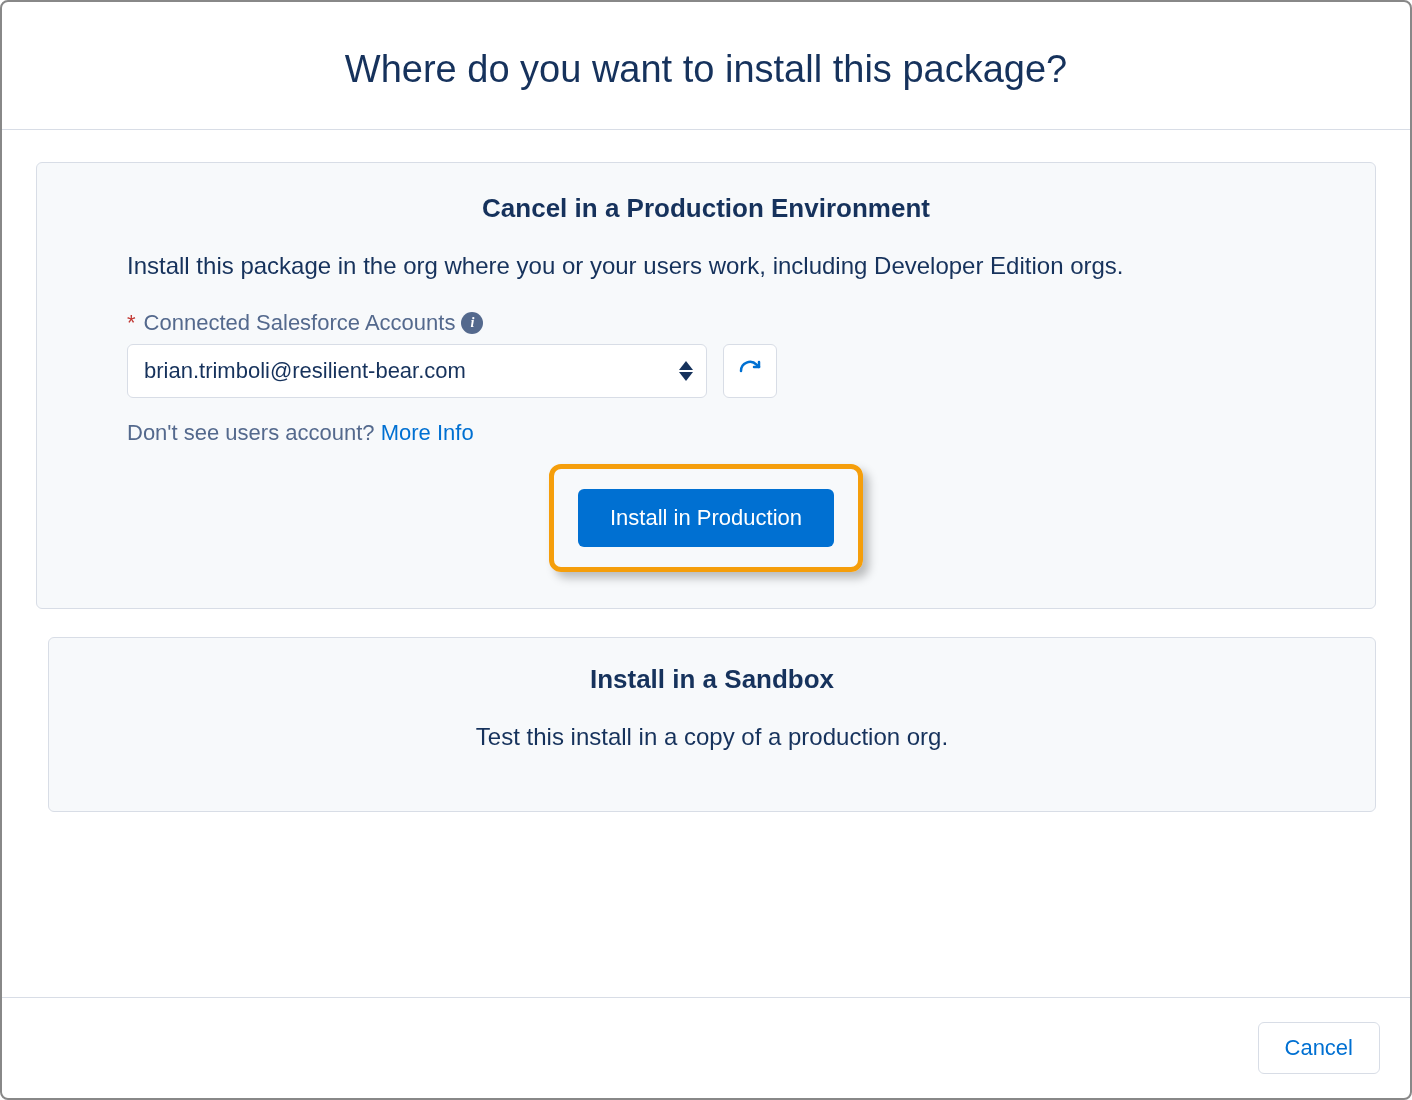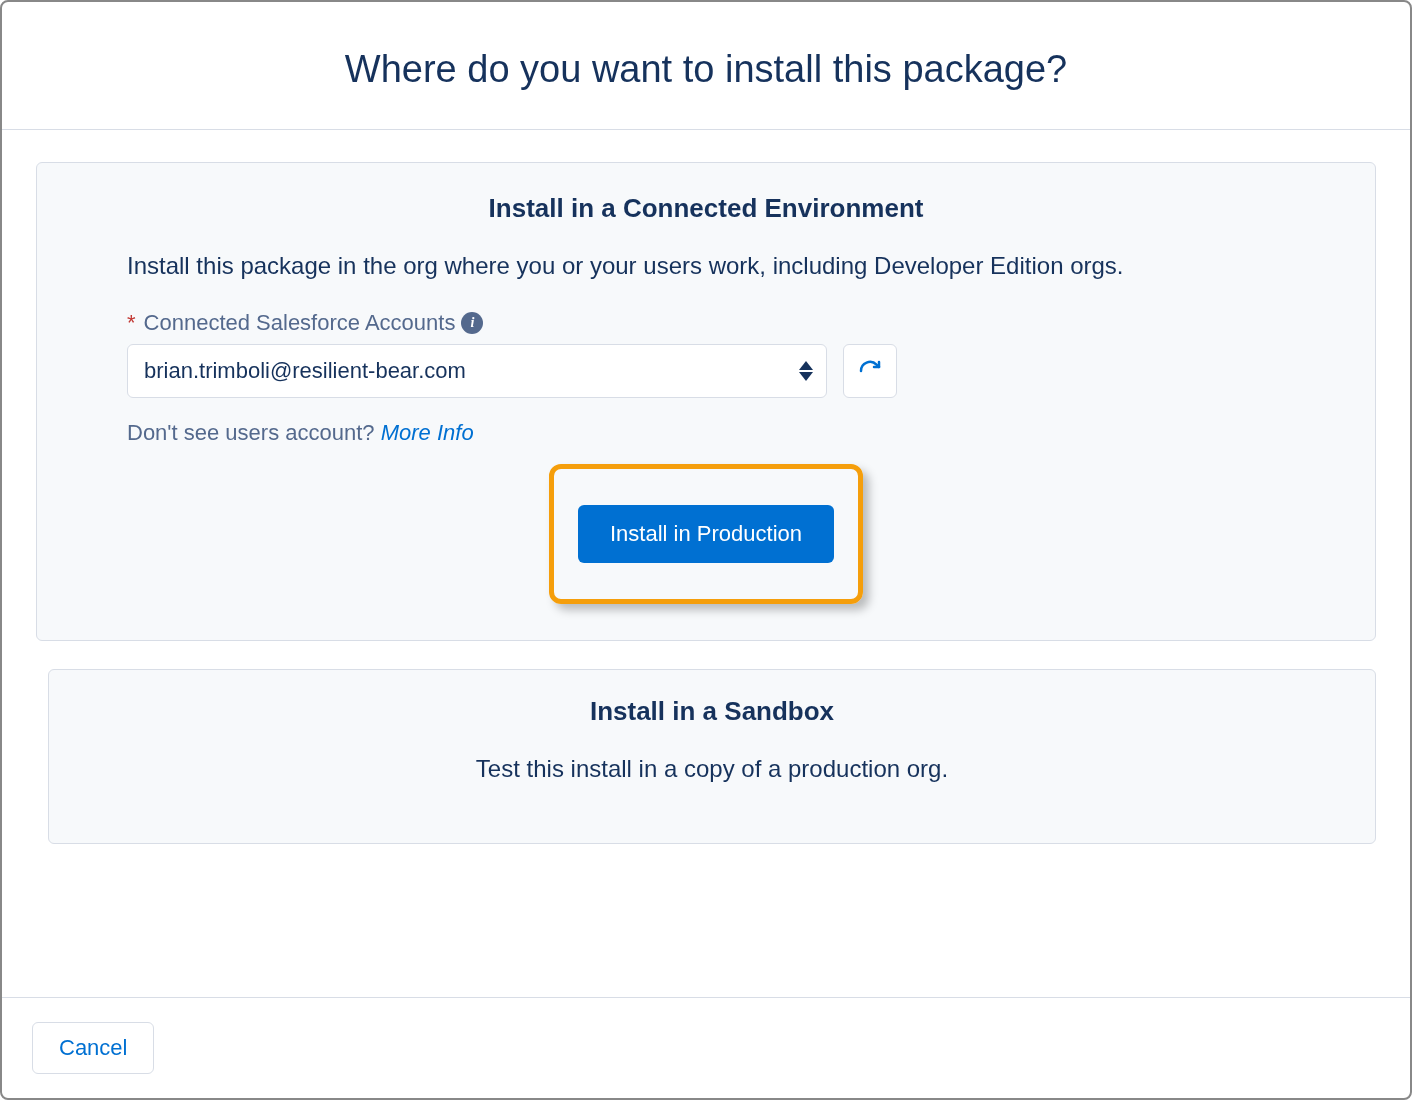--- a/index.html
+++ b/index.html
@@ -89,21 +89,21 @@
       font-family: Georgia, serif;
     }
     .select-row {
       display: flex;
       align-items: center;
       gap: 16px;
       margin-bottom: 22px;
     }
     .select-wrap {
       position: relative;
-      width: 700px;
+      width: 580px;
     }
     .select-input {
       width: 100%;
       height: 54px;
       border: 1px solid #d8dde6;
       border-radius: 6px;
       background: #fff;
       padding: 0 44px 0 16px;
       font-size: 22px;
       color: #16325c;
@@ -145,50 +145,50 @@
     }
     .refresh-btn svg { width: 24px; height: 24px; }
     .help-text {
       font-size: 22px;
       color: #54698d;
       margin-bottom: 18px;
     }
     .help-text .link {
       color: #0070d2;
       cursor: pointer;
-      font-style: italic;
     }
     .btn-row-center {
       display: flex;
       justify-content: center;
     }
     .highlight-box {
       border: 5px solid #f59e0b;
       border-radius: 12px;
-      padding: 36px 24px;
+      padding: 20px 24px;
       box-shadow: 6px 6px 10px rgba(0,0,0,0.25);
       display: inline-block;
     }
     .btn-primary {
       background: #0070d2;
       color: #fff;
       border: none;
       border-radius: 6px;
       font-size: 22px;
       padding: 16px 32px;
       cursor: pointer;
     }
     .panel-sandbox {
       padding: 26px 90px 30px;
       margin-left: 12px;
     }
     .modal-footer {
       border-top: 1px solid #d8dde6;
       padding: 24px 30px;
       display: flex;
+      justify-content: flex-end;
     }
     .btn-neutral {
       background: #fff;
       border: 1px solid #d8dde6;
       border-radius: 6px;
       color: #0070d2;
       font-size: 22px;
       padding: 12px 26px;
       cursor: pointer;
     }
@@ -198,21 +198,21 @@
 
 <div class="modal">
 
   <div class="modal-header">
     <h1>Where do you want to install this package?</h1>
   </div>
 
   <div class="modal-body">
 
     <div class="panel">
-      <div class="panel-title">Install in a Connected Environment</div>
+      <div class="panel-title">Cancel in a Production Environment</div>
       <div class="panel-desc">Install this package in the org where you or your users work, including Developer Edition orgs.</div>
 
       <div class="field-label-row">
         <span class="required-star">*</span>
         <span class="field-label">Connected Salesforce Accounts</span>
         <span class="info-icon">i</span>
       </div>
 
       <div class="select-row">
         <div class="select-wrap">

